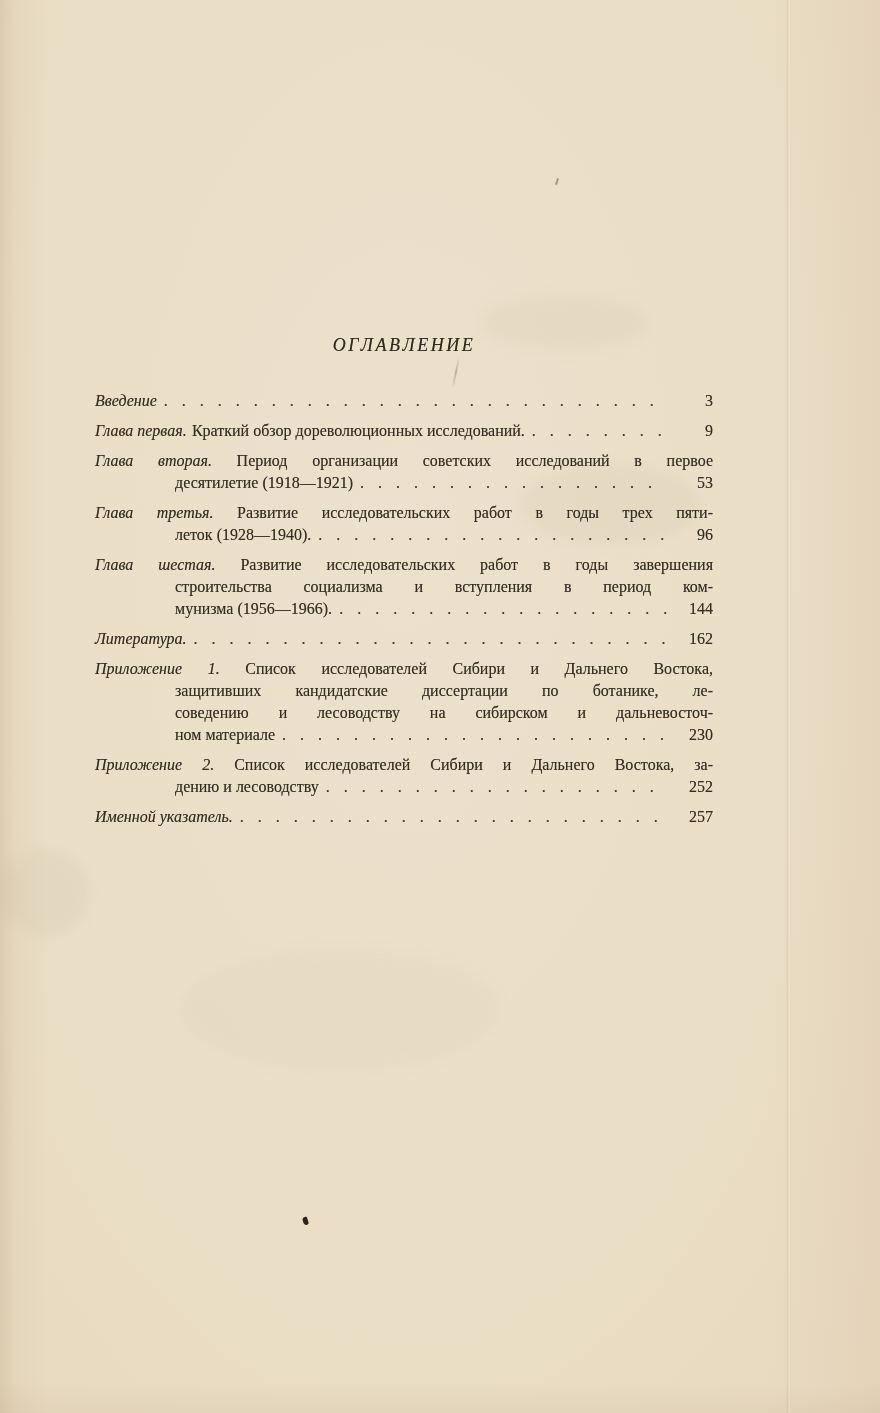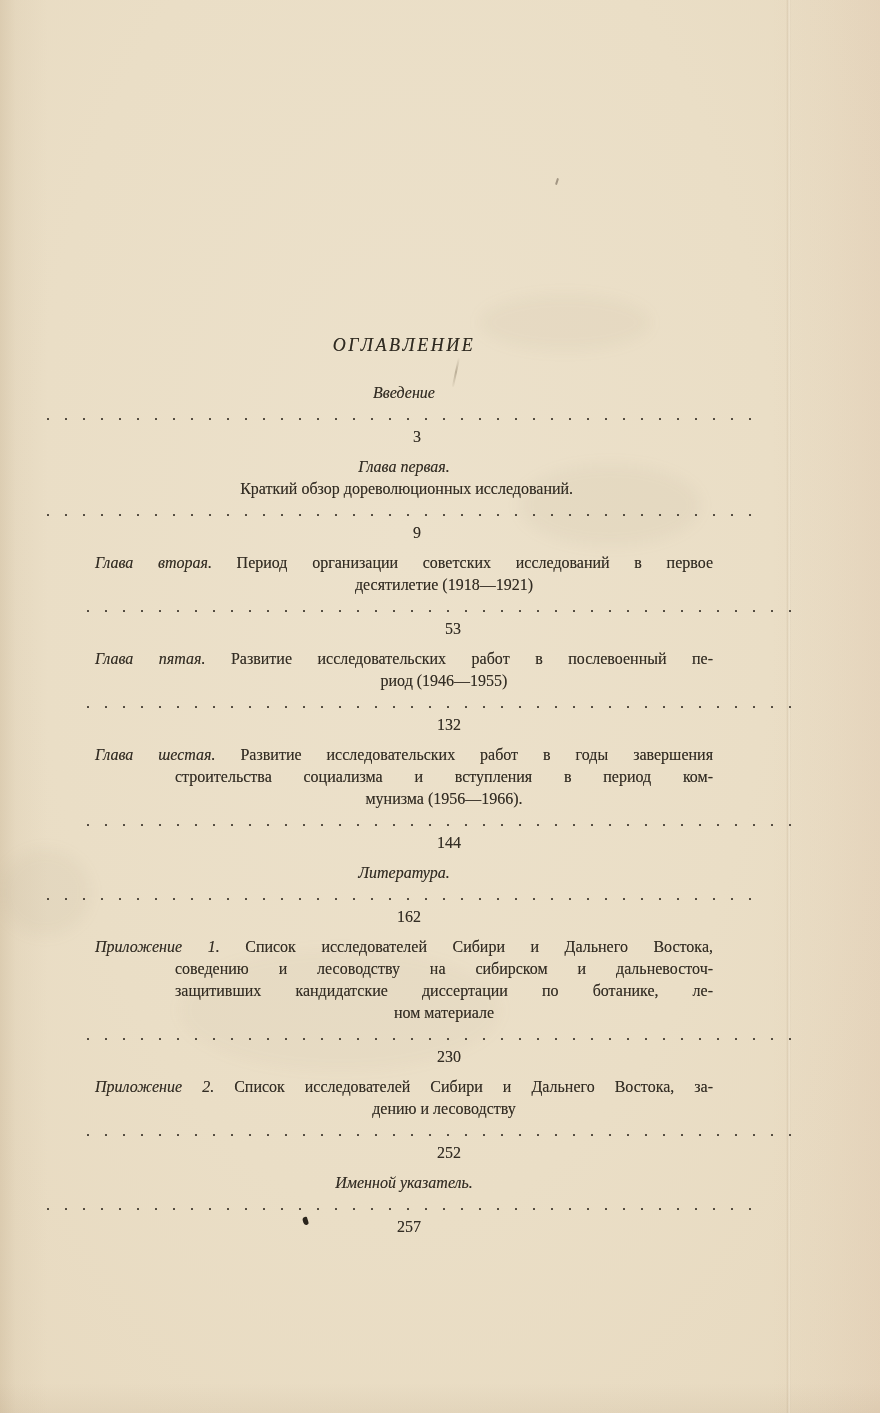--- a/index.html
+++ b/index.html
@@ -35,38 +35,38 @@
     background: #2b251d; border-radius: 3px 1px 2px 3px; transform: rotate(-18deg);
   }
   .speck-b {
     position: absolute; left: 556px; top: 178px; width: 2px; height: 7px;
     background: rgba(75,62,48,0.45); border-radius: 2px; transform: rotate(18deg);
   }
   .content {
     position: absolute; left: 95px; top: 334px; width: 618px;
   }
   .title {
-    margin: 0 0 26px 0;
+    margin: 0 0 34px 0;
     font-size: 18px; line-height: 22px;
     font-style: italic; font-weight: normal;
     letter-spacing: 2.5px;
     text-align: center;
     color: #2f2a21;
     text-shadow: 0 0 0.5px rgba(47,42,33,0.55);
   }
   .toc { font-size: 16px; }
   .entry { margin-bottom: 8px; }
   .line {
     line-height: 22px;
     text-shadow: 0 0 0.5px rgba(51,45,36,0.5);
   }
   .jline { text-align: justify; text-align-last: justify; }
   .cont { padding-left: 80px; }
   .lead { font-style: italic; }
-  .lastline { display: flex; align-items: center; flex-direction: column; }
+  .lastline { display: flex; align-items: flex-start; }
   .lastline .lead, .lastline .txt { white-space: nowrap; }
   .lastline .lead + .txt { margin-left: 0.33em; }
   .dots {
     flex: 1 1 auto; min-width: 0;
     overflow: hidden; white-space: nowrap;
     margin: 0 12px 0 7px;
     color: #3d362c;
   }
   .dots::after {
     content: ". . . . . . . . . . . . . . . . . . . . . . . . . . . . . . . . . . . . . . . . ";
@@ -120,33 +120,33 @@
           <span class="lead">Глава вторая.</span>
           <span>Период организации советских исследований в первое</span>
         </div>
         <div class="line lastline cont">
           <span class="txt">десятилетие (1918—1921)</span>
           <span class="dots"></span>
           <span class="page-num">53</span>
         </div>
       </div>
 
-
-
-      <div class="entry">
-        <div class="line jline">
-          <span class="lead">Глава пятая.</span>
-          <span>Развитие исследовательских работ в послевоенный пе-</span>
-        </div>
-        <div class="line lastline cont">
-          <span class="txt">риод (1946—1955)</span>
-          <span class="dots"></span>
-          <span class="page-num">132</span>
-        </div>
-      </div>
+      <div class="entry">
+        <div class="line jline">
+          <span class="lead">Глава третья.</span>
+          <span>Развитие исследовательских работ в годы трех пяти-</span>
+        </div>
+        <div class="line lastline cont">
+          <span class="txt">леток (1928—1940).</span>
+          <span class="dots"></span>
+          <span class="page-num">96</span>
+        </div>
+      </div>
+
+
 
       <div class="entry">
         <div class="line jline">
           <span class="lead">Глава шестая.</span>
           <span>Развитие исследовательских работ в годы завершения</span>
         </div>
         <div class="line jline cont">
           <span>строительства социализма и вступления в период ком-</span>
         </div>
         <div class="line lastline cont">
@@ -163,24 +163,24 @@
           <span class="page-num">162</span>
         </div>
       </div>
 
       <div class="entry">
         <div class="line jline">
           <span class="lead">Приложение 1.</span>
           <span>Список исследователей Сибири и Дальнего Востока,</span>
         </div>
         <div class="line jline cont">
+          <span>защитивших кандидатские диссертации по ботанике, ле-</span>
+        </div>
+        <div class="line jline cont">
           <span>соведению и лесоводству на сибирском и дальневосточ-</span>
-        </div>
-        <div class="line jline cont">
-          <span>защитивших кандидатские диссертации по ботанике, ле-</span>
         </div>
         <div class="line lastline cont">
           <span class="txt">ном материале</span>
           <span class="dots"></span>
           <span class="page-num">230</span>
         </div>
       </div>
 
       <div class="entry">
         <div class="line jline">

